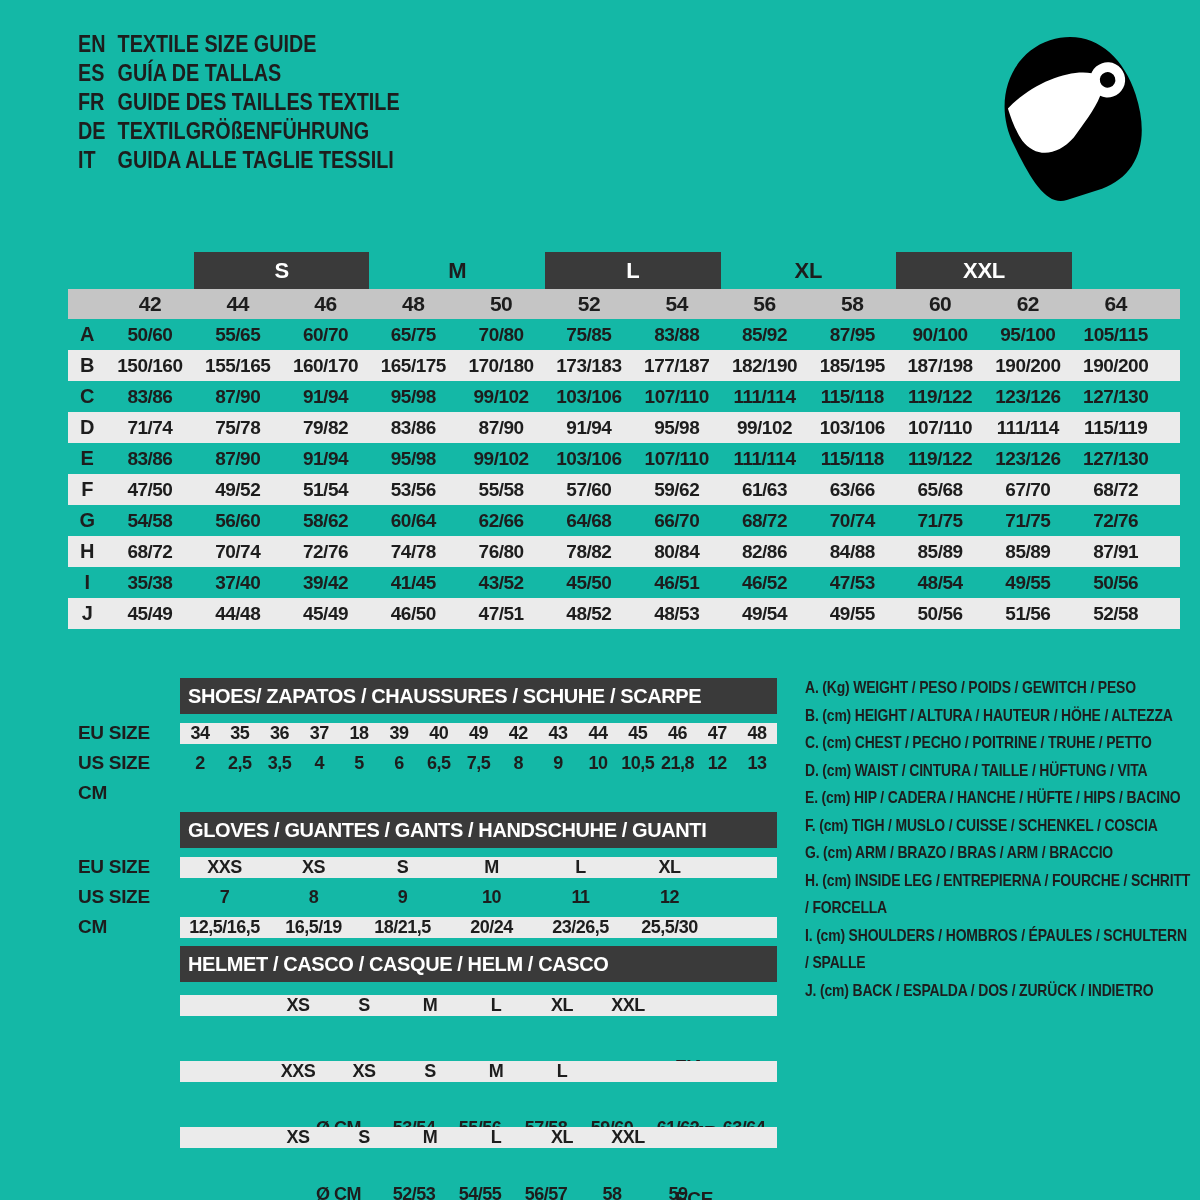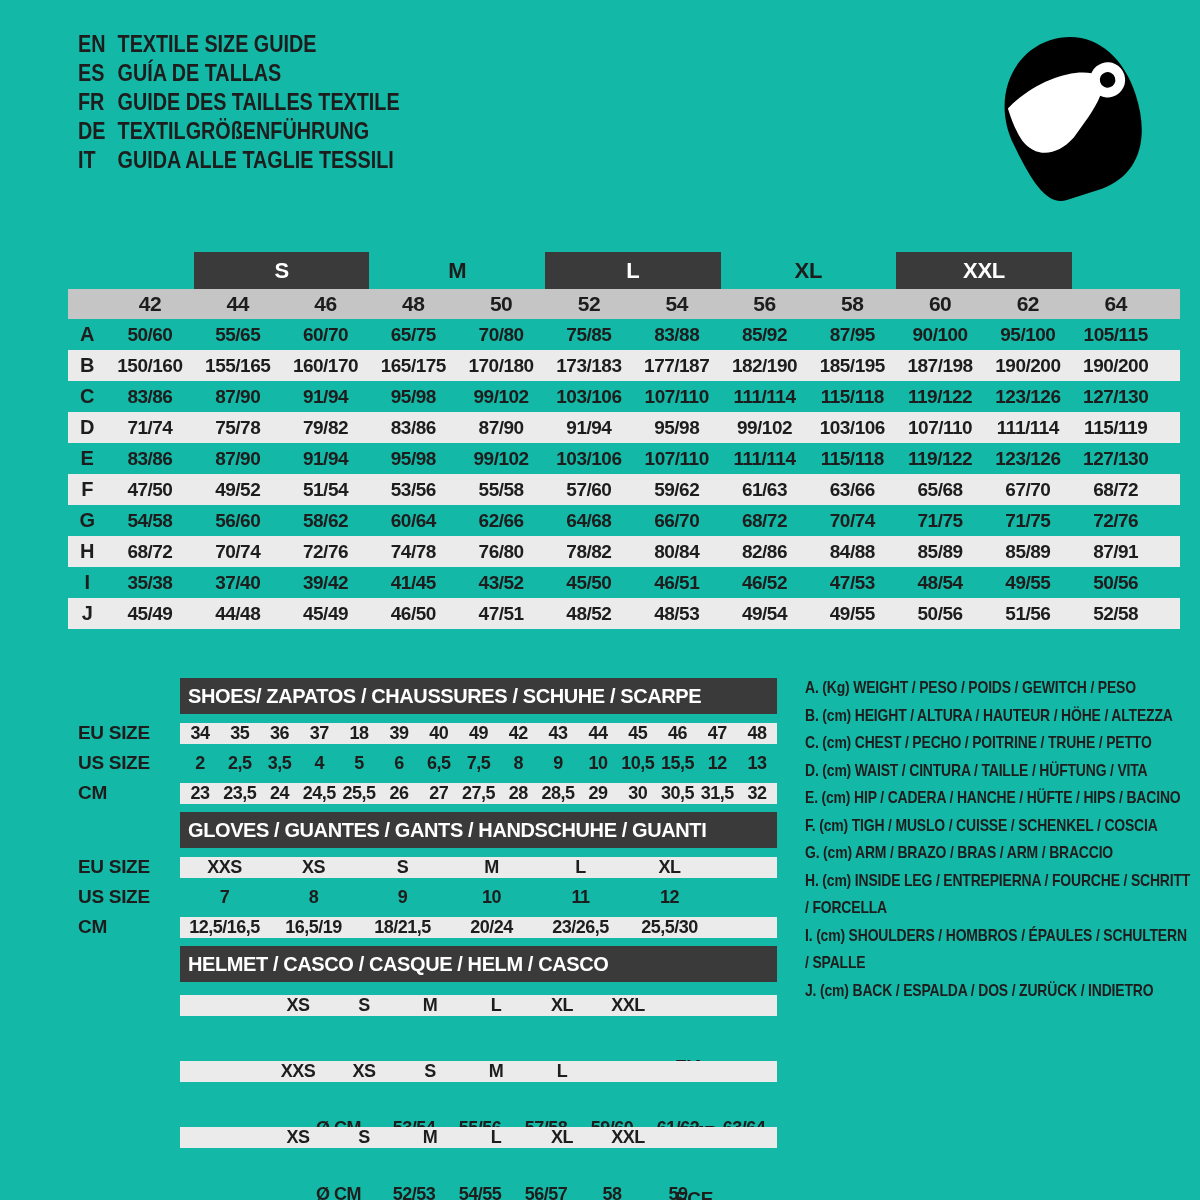--- a/index.html
+++ b/index.html
@@ -295,44 +295,27 @@
               <div class="ccell">3,5</div>
               <div class="ccell">4</div>
               <div class="ccell">5</div>
               <div class="ccell">6</div>
               <div class="ccell">6,5</div>
               <div class="ccell">7,5</div>
               <div class="ccell">8</div>
               <div class="ccell">9</div>
               <div class="ccell">10</div>
               <div class="ccell">10,5</div>
-              <div class="ccell">15,5</div>
+              <div class="ccell">21,8</div>
               <div class="ccell">12</div>
               <div class="ccell">13</div>
             </div>
           </div>
           <div class="lrow">
             <div class="rlabel">CM</div>
-            <div class="cells cols15 shaded">
-              <div class="ccell">23</div>
-              <div class="ccell">23,5</div>
-              <div class="ccell">24</div>
-              <div class="ccell">24,5</div>
-              <div class="ccell">25,5</div>
-              <div class="ccell">26</div>
-              <div class="ccell">27</div>
-              <div class="ccell">27,5</div>
-              <div class="ccell">28</div>
-              <div class="ccell">28,5</div>
-              <div class="ccell">29</div>
-              <div class="ccell">30</div>
-              <div class="ccell">30,5</div>
-              <div class="ccell">31,5</div>
-              <div class="ccell">32</div>
-            </div>
           </div>
         </div>
     </div>
     <div class="block">
       <div class="bar-row">
           <div class="bar">GLOVES / GUANTES / GANTS / HANDSCHUHE / GUANTI</div>
         </div>
       <div id="glovesRows">
           <div class="lrow">
             <div class="rlabel">EU SIZE</div>

